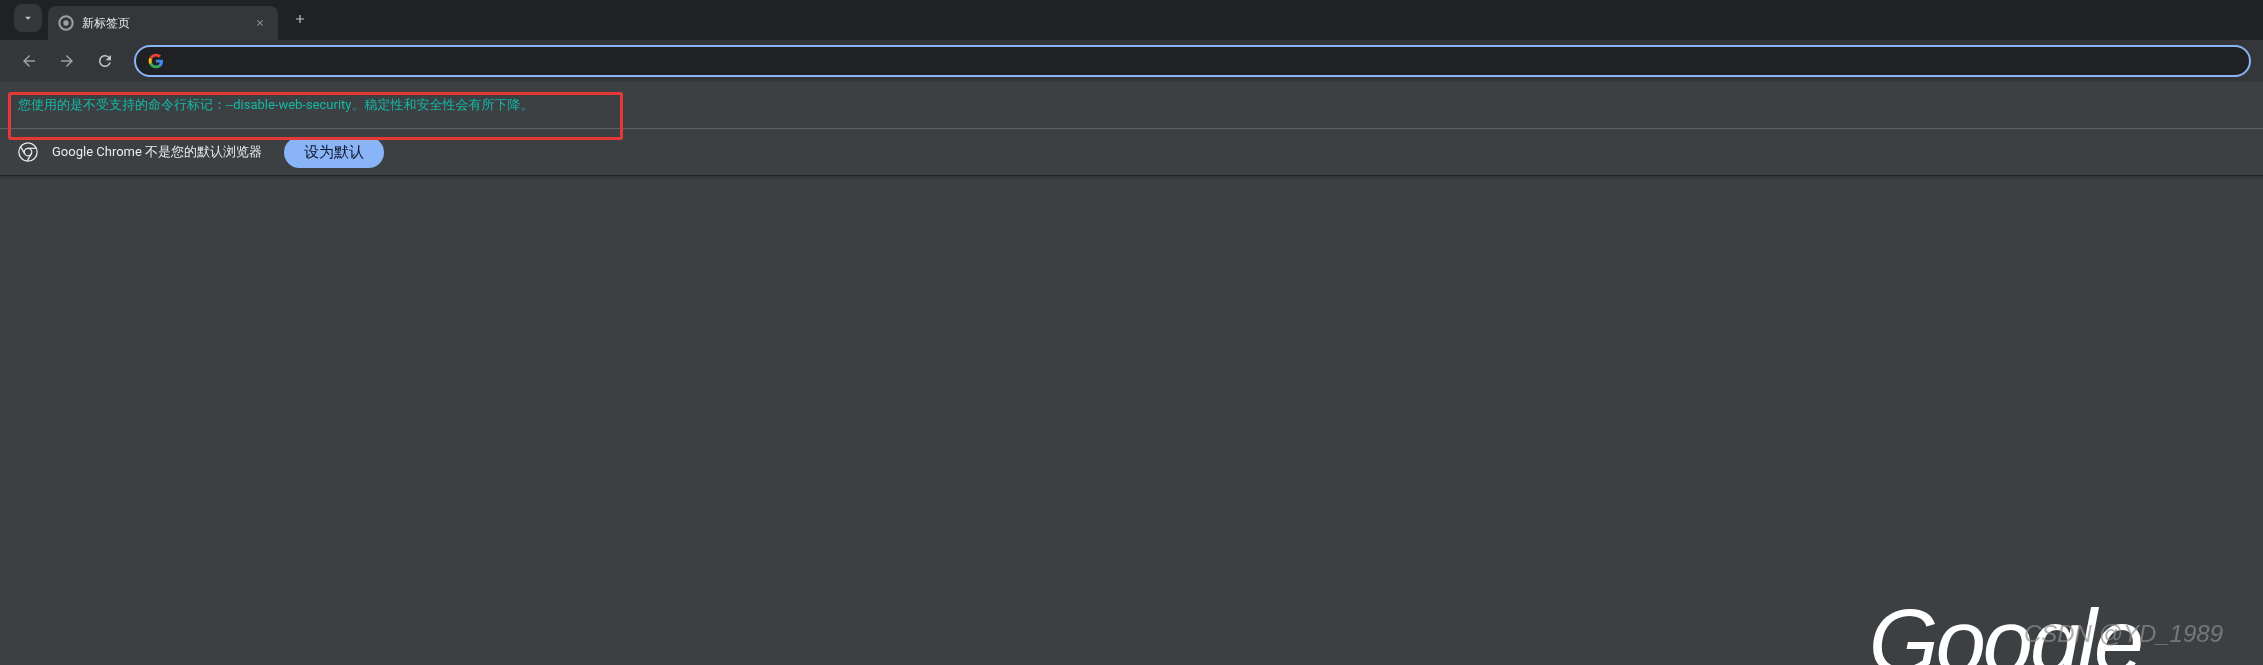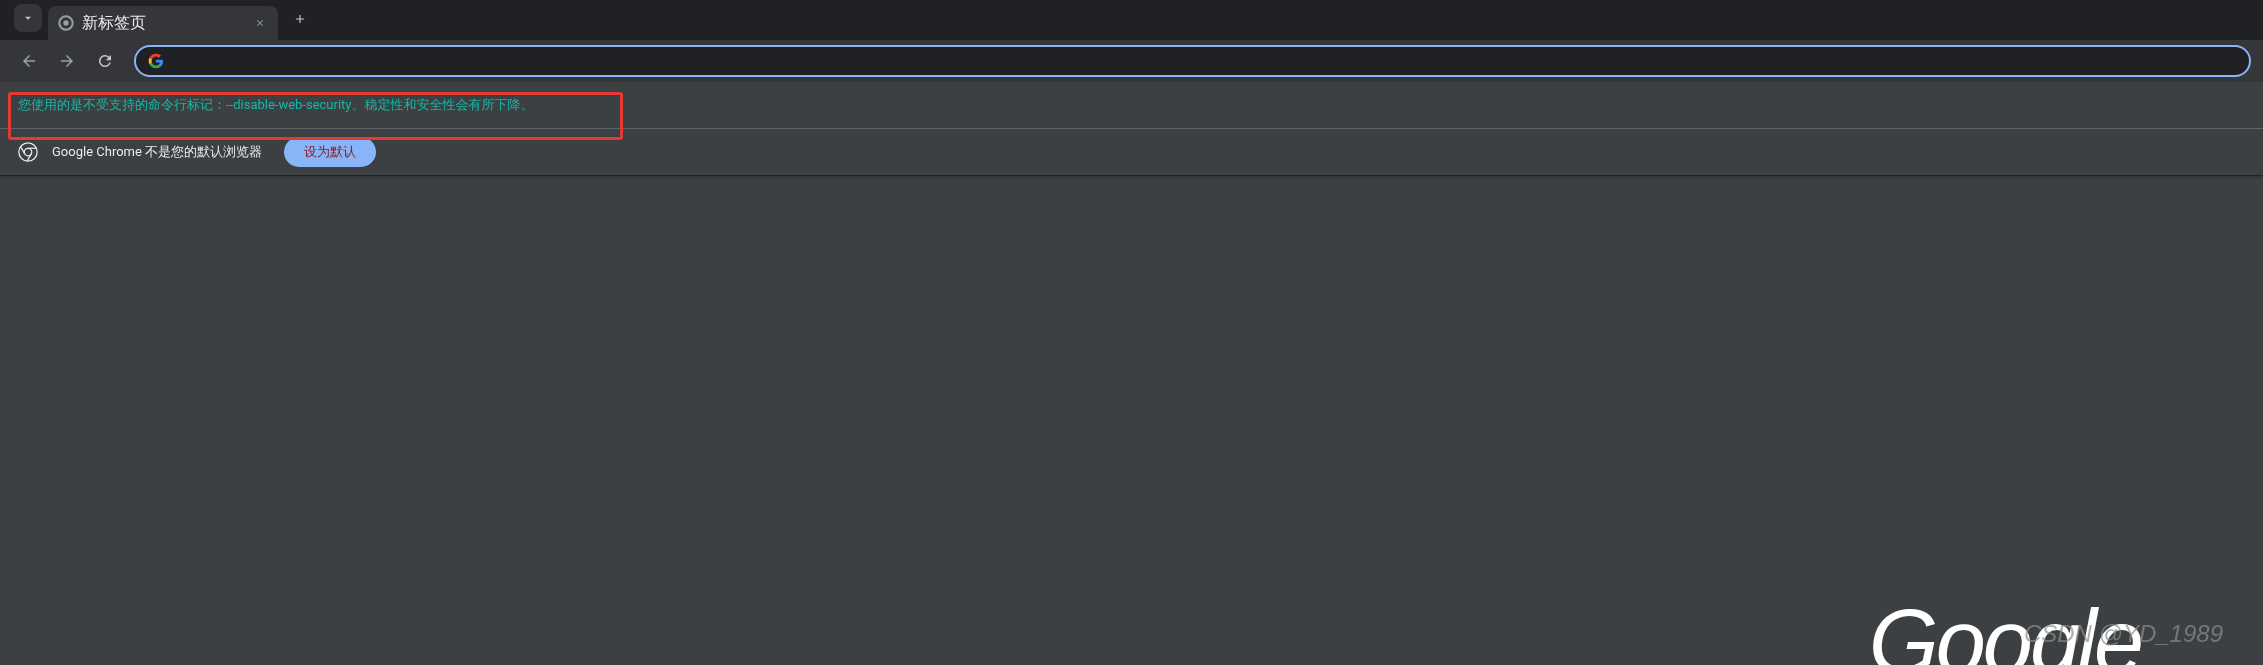--- a/index.html
+++ b/index.html
@@ -69,21 +69,21 @@
       height: 16px;
       margin-right: 8px;
       display: flex;
       align-items: center;
       justify-content: center;
     }
     
     .tab-title {
       flex: 1;
       color: #e8eaed;
-      font-size: 16px;
+      font-size: 12px;
       white-space: nowrap;
       overflow: hidden;
     }
     
     .tab-close {
       width: 16px;
       height: 16px;
       display: flex;
       align-items: center;
       justify-content: center;
@@ -208,25 +208,25 @@
       justify-content: center;
     }
     
     .infobar-text {
       color: #e8eaed;
       font-size: 13px;
     }
     
     .infobar-btn {
       background: #8ab4f8;
-      color: #7f1d1d;
+      color: #0f172a;
       border: none;
       padding: 6px 20px;
       border-radius: 16px;
-      font-size: 13px;
+      font-size: 15px;
       cursor: pointer;
       margin-left: 8px;
     }
     
     
     .content {
       flex: 1;
       position: relative;
       height: calc(665px - 40px - 42px - 47px - 48px);
       font-style: italic;

